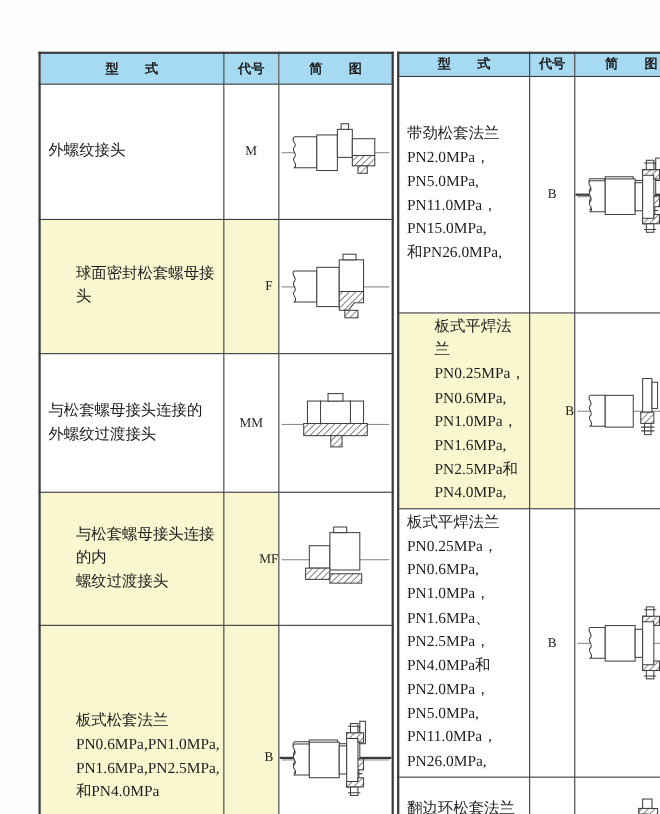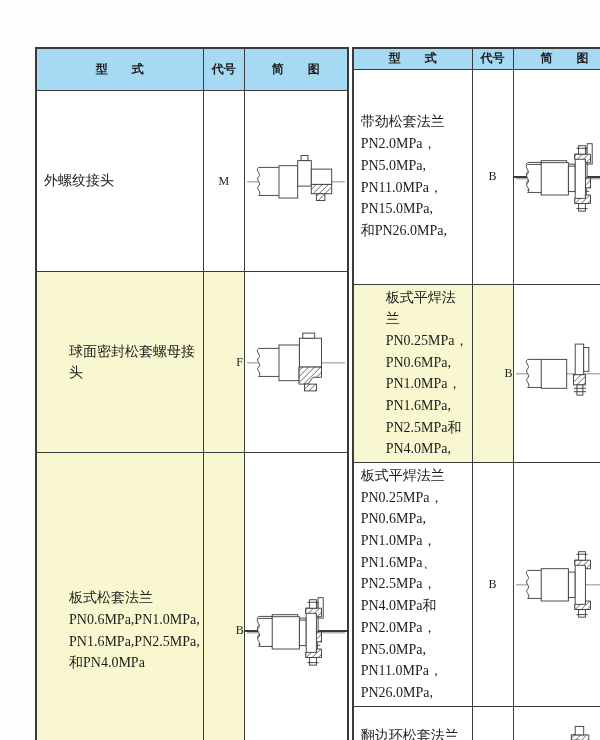--- a/index.html
+++ b/index.html
@@ -85,20 +85,59 @@
           <div class="dwrap">
                 <span class="dslot">
                   <svg class="diag" viewBox="0 0 120 80" fill="none">
                     <line class="cl" x1="3" y1="41" x2="117" y2="41" fill="none"></line>
                     <path d="M40,24 H16 c-5,3.5 4,7.5 0,11 c-4,3.5 4,7.5 0,11 c-4,3.5 5,7.5 0,11 H40 Z" fill="#fff"></path>
                     <rect x="40" y="20" width="24" height="42" fill="#fff"></rect>
                     <rect x="64" y="12" width="26" height="34" fill="#fff"></rect>
                     <rect x="68" y="6" width="14" height="6" fill="#fff"></rect>
                     <path d="M64,46 h26 v12 h-10 l-6,8 h-10 z" fill="url(#hatch)"></path>
                     <rect x="70" y="66" width="14" height="8" fill="url(#hatch)"></rect>
+                  </svg>
+                </span>
+              </div>
+        </td>
+      </tr>
+      <tr style="height:92px">
+        <td class="type">与松套螺母接头连接的
+外螺纹过渡接头</td>
+        <td class="code">MM</td>
+        <td class="diag-cell">
+          <div class="dwrap">
+                <span class="dslot">
+                  <svg class="diag" viewBox="0 0 120 80" fill="none">
+                    <line class="cl" x1="3" y1="41" x2="117" y2="41" fill="none"></line>
+                    <rect x="30" y="16" width="60" height="24" fill="#fff"></rect>
+                    <line x1="44" y1="16" x2="44" y2="40" fill="none"></line>
+                    <line x1="76" y1="16" x2="76" y2="40" fill="none"></line>
+                    <rect x="52" y="8" width="16" height="8" fill="#fff"></rect>
+                    <rect x="26" y="40" width="68" height="13" fill="url(#hatch)"></rect>
+                    <rect x="55" y="53" width="12" height="12" fill="url(#hatch)"></rect>
+                  </svg>
+                </span>
+              </div>
+        </td>
+      </tr>
+      <tr style="height:88px" class="hl">
+        <td class="type">与松套螺母接头连接的内
+螺纹过渡接头</td>
+        <td class="code">MF</td>
+        <td class="diag-cell">
+          <div class="dwrap">
+                <span class="dslot">
+                  <svg class="diag" viewBox="0 0 120 80" fill="none">
+                    <line class="cl" x1="3" y1="41" x2="117" y2="41" fill="none"></line>
+                    <rect x="32" y="26" width="22" height="24" fill="#fff"></rect>
+                    <rect x="54" y="12" width="32" height="40" fill="#fff"></rect>
+                    <rect x="58" y="6" width="14" height="6" fill="#fff"></rect>
+                    <rect x="28" y="50" width="26" height="12" fill="url(#hatch)"></rect>
+                    <rect x="54" y="56" width="34" height="10" fill="url(#hatch)"></rect>
                   </svg>
                 </span>
               </div>
         </td>
       </tr>
       <tr style="height:175px" class="hl">
         <td class="type">板式松套法兰
 PN0.6MPa,PN1.0MPa,
 PN1.6MPa,PN2.5MPa,
 和PN4.0MPa</td>

